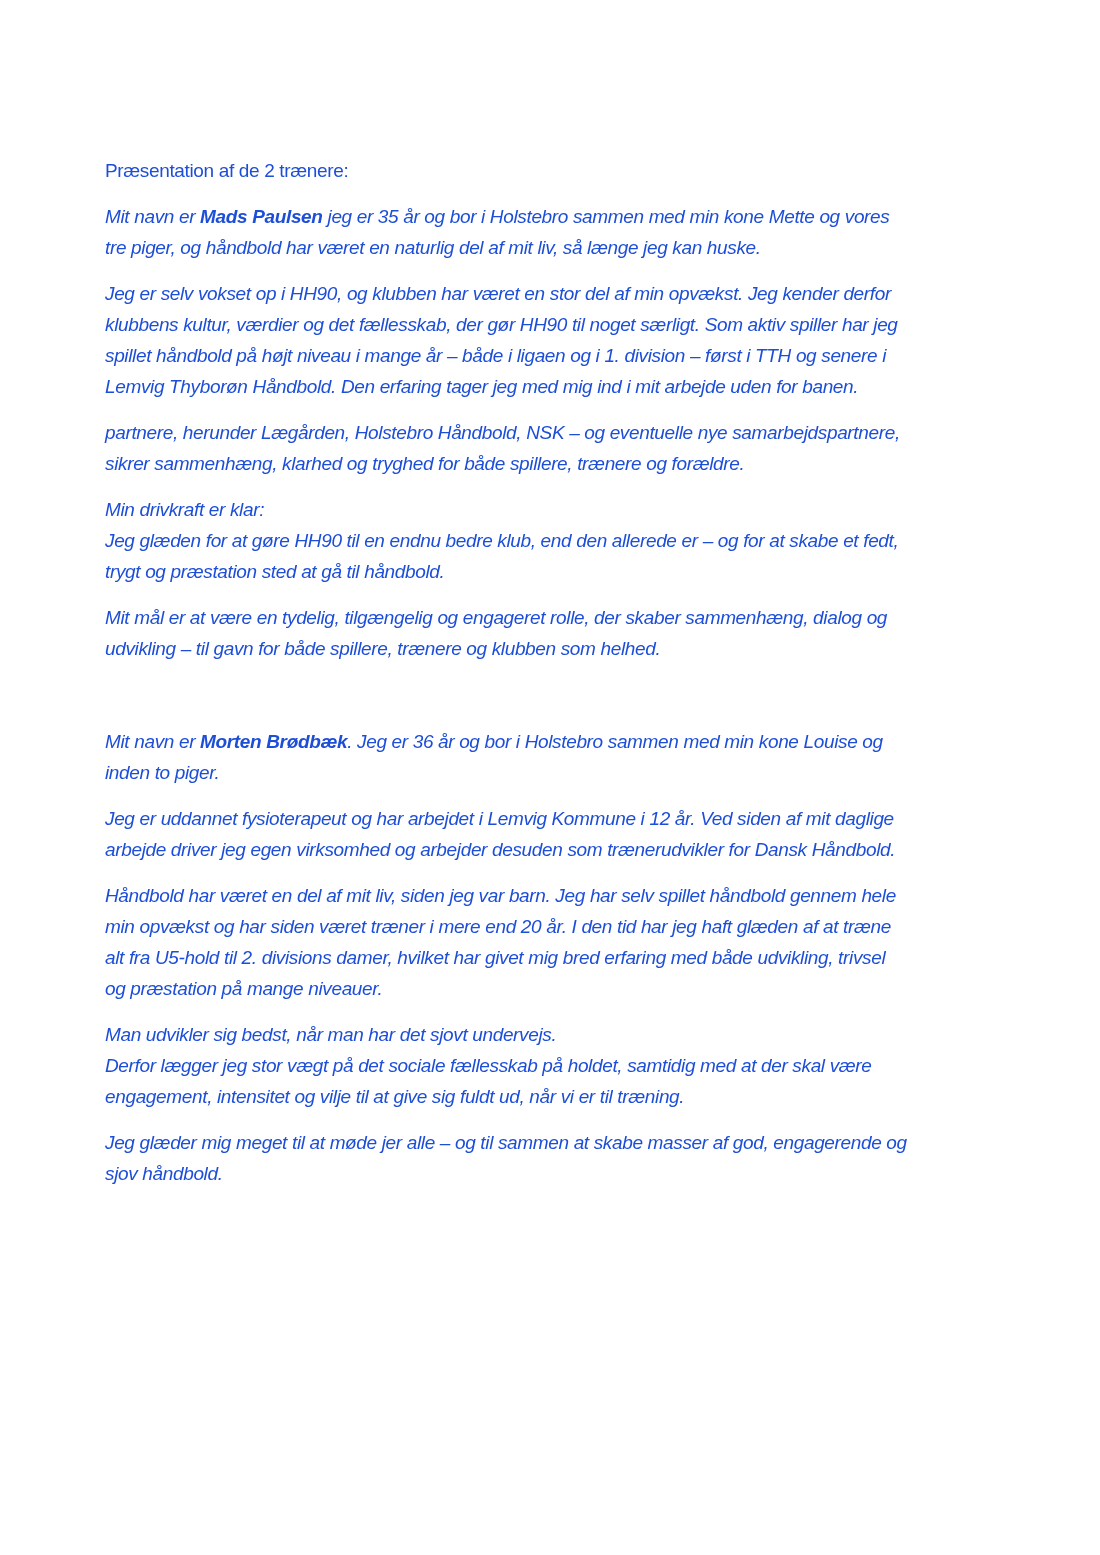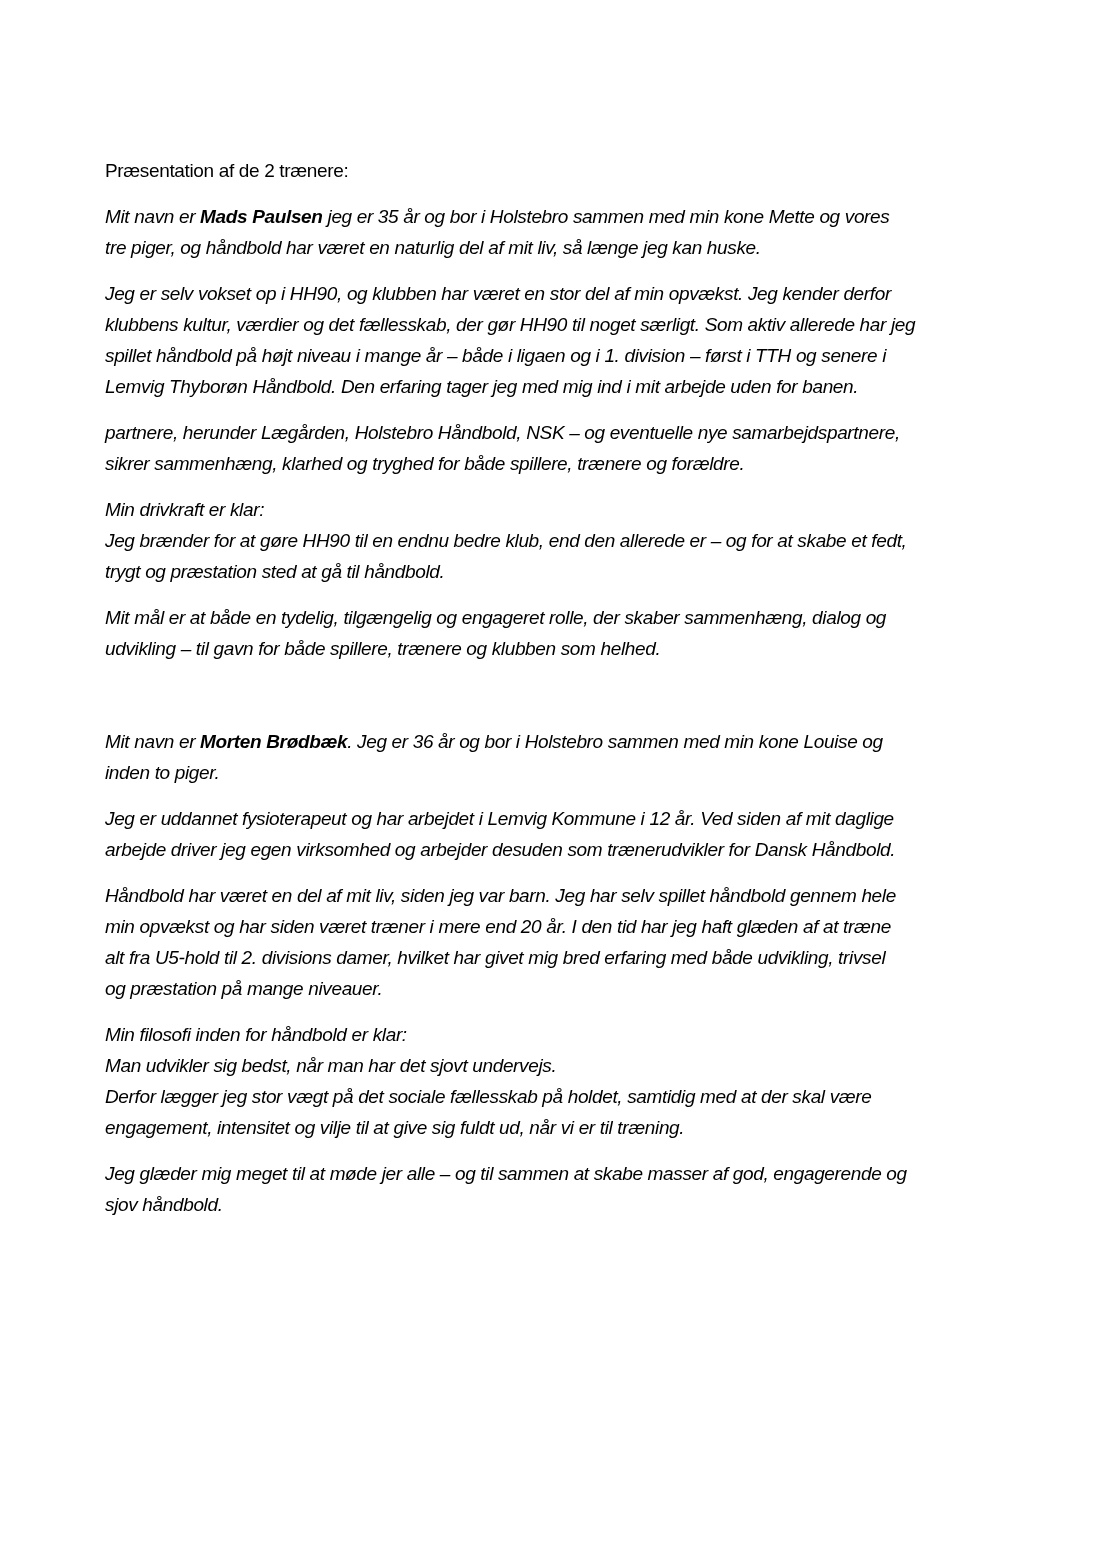--- a/index.html
+++ b/index.html
@@ -1,20 +1,20 @@
 <!DOCTYPE html>
 <html><head>
 <meta charset="utf-8">
 <style>
   html, body { margin: 0; padding: 0; background: #ffffff; }
   body { width: 1100px; height: 1555px; position: relative; overflow: hidden; }
   .page {
     position: absolute; left: 105px; top: 155px; width: 900px;
     font-family: "Liberation Sans", sans-serif;
-    font-size: 19px; color: #000000; line-height: 31px;
+    font-size: 19px; color: #1d4ed8; line-height: 31px;
   }
   .line { white-space: nowrap; display: block; height: 31px; letter-spacing: -0.35px; }
   .it { font-style: italic; }
   .heading { font-style: normal; margin-bottom: 15px; }
   .para { margin-bottom: 15px; }
   .b { font-weight: bold; }
   .spacer-big { height: 47px; }
 </style>
 </head>
 <body>
@@ -22,38 +22,38 @@
 <div class="page">
   <div class="line heading">Præsentation af de 2 trænere:</div>
 
   <div class="para it">
     <span class="line"><span>Mit navn er </span><span class="b">Mads Paulsen</span><span> jeg er 35 år og bor i Holstebro sammen med min kone Mette og vores</span></span>
     <span class="line">tre piger, og håndbold har været en naturlig del af mit liv, så længe jeg kan huske.</span>
   </div>
 
   <div class="para it">
     <span class="line">Jeg er selv vokset op i HH90, og klubben har været en stor del af min opvækst. Jeg kender derfor</span>
-    <span class="line">klubbens kultur, værdier og det fællesskab, der gør HH90 til noget særligt. Som aktiv allerede har jeg</span>
+    <span class="line">klubbens kultur, værdier og det fællesskab, der gør HH90 til noget særligt. Som aktiv spiller har jeg</span>
     <span class="line">spillet håndbold på højt niveau i mange år – både i ligaen og i 1. division – først i TTH og senere i</span>
     <span class="line">Lemvig Thyborøn Håndbold. Den erfaring tager jeg med mig ind i mit arbejde uden for banen.</span>
   </div>
 
   <div class="para it">
     <span class="line">partnere, herunder Lægården, Holstebro Håndbold, NSK – og eventuelle nye samarbejdspartnere,</span>
     <span class="line">sikrer sammenhæng, klarhed og tryghed for både spillere, trænere og forældre.</span>
   </div>
 
   <div class="para it">
     <span class="line">Min drivkraft er klar:</span>
-    <span class="line">Jeg brænder for at gøre HH90 til en endnu bedre klub, end den allerede er – og for at skabe et fedt,</span>
+    <span class="line">Jeg glæden for at gøre HH90 til en endnu bedre klub, end den allerede er – og for at skabe et fedt,</span>
     <span class="line">trygt og præstation sted at gå til håndbold.</span>
   </div>
 
   <div class="para it">
-    <span class="line">Mit mål er at både en tydelig, tilgængelig og engageret rolle, der skaber sammenhæng, dialog og</span>
+    <span class="line">Mit mål er at være en tydelig, tilgængelig og engageret rolle, der skaber sammenhæng, dialog og</span>
     <span class="line">udvikling – til gavn for både spillere, trænere og klubben som helhed.</span>
   </div>
 
   <div class="spacer-big"></div>
 
   <div class="para it">
     <span class="line"><span>Mit navn er </span><span class="b">Morten Brødbæk</span><span>. Jeg er 36 år og bor i Holstebro sammen med min kone Louise og</span></span>
     <span class="line">inden to piger.</span>
   </div>
 
@@ -63,21 +63,20 @@
   </div>
 
   <div class="para it">
     <span class="line">Håndbold har været en del af mit liv, siden jeg var barn. Jeg har selv spillet håndbold gennem hele</span>
     <span class="line">min opvækst og har siden været træner i mere end 20 år. I den tid har jeg haft glæden af at træne</span>
     <span class="line">alt fra U5-hold til 2. divisions damer, hvilket har givet mig bred erfaring med både udvikling, trivsel</span>
     <span class="line">og præstation på mange niveauer.</span>
   </div>
 
   <div class="para it">
-    <span class="line">Min filosofi inden for håndbold er klar:</span>
     <span class="line">Man udvikler sig bedst, når man har det sjovt undervejs.</span>
     <span class="line">Derfor lægger jeg stor vægt på det sociale fællesskab på holdet, samtidig med at der skal være</span>
     <span class="line">engagement, intensitet og vilje til at give sig fuldt ud, når vi er til træning.</span>
   </div>
 
   <div class="para it">
     <span class="line">Jeg glæder mig meget til at møde jer alle – og til sammen at skabe masser af god, engagerende og</span>
     <span class="line">sjov håndbold.</span>
   </div>
 </div>

